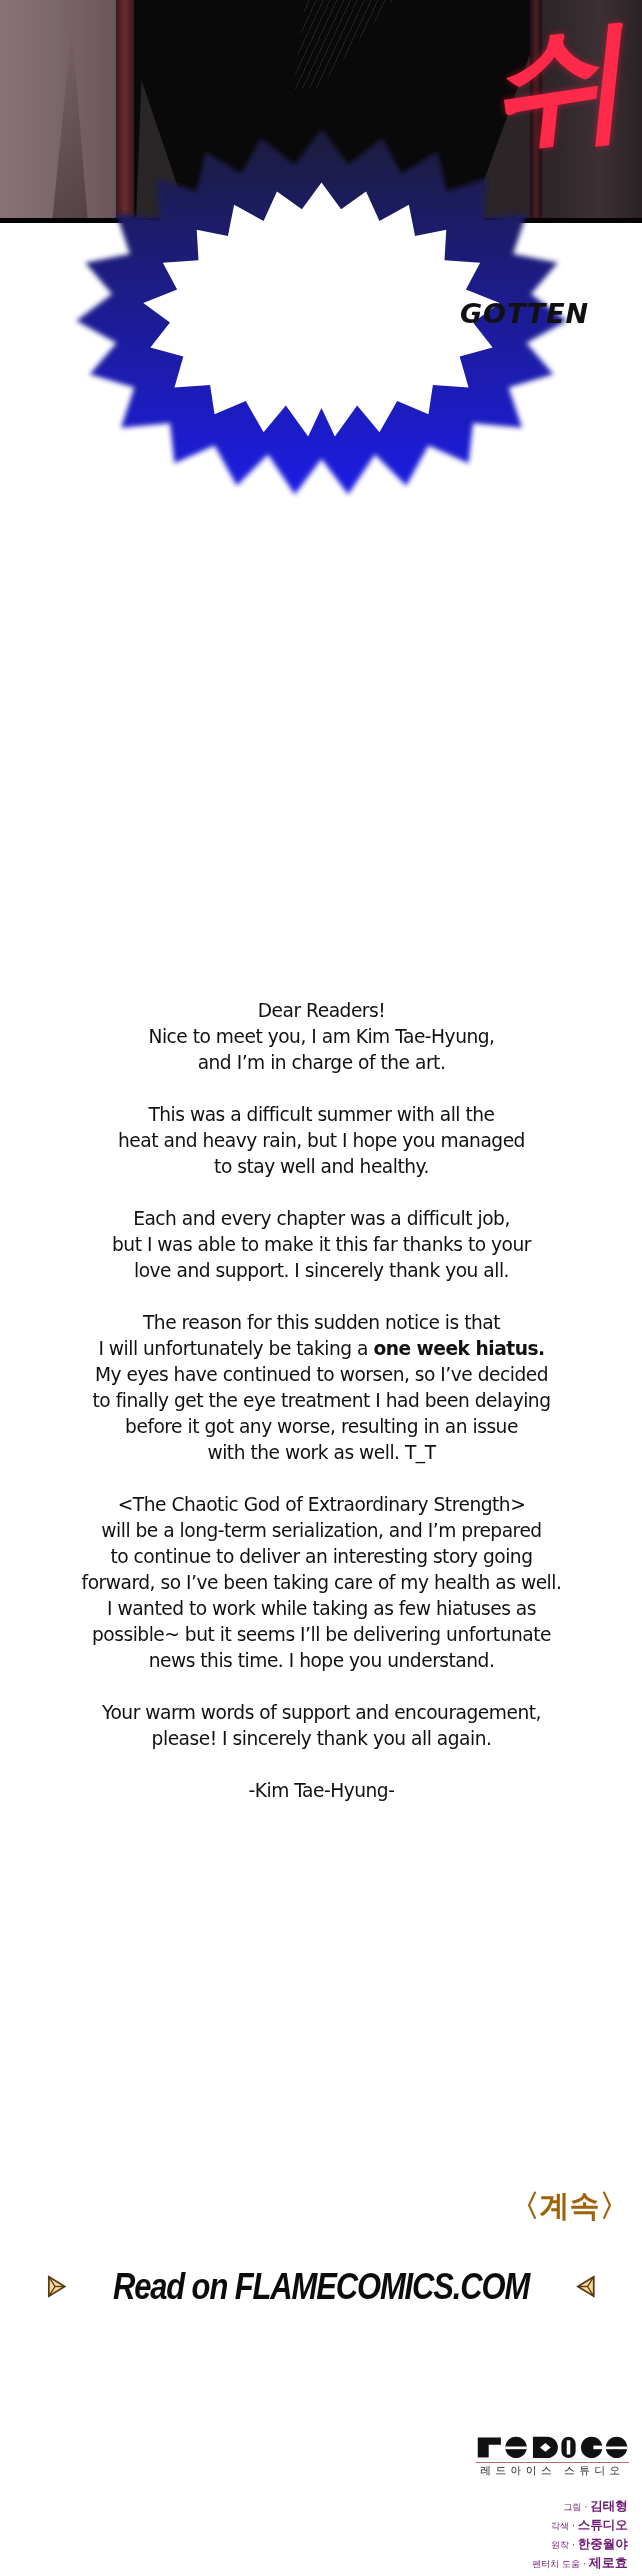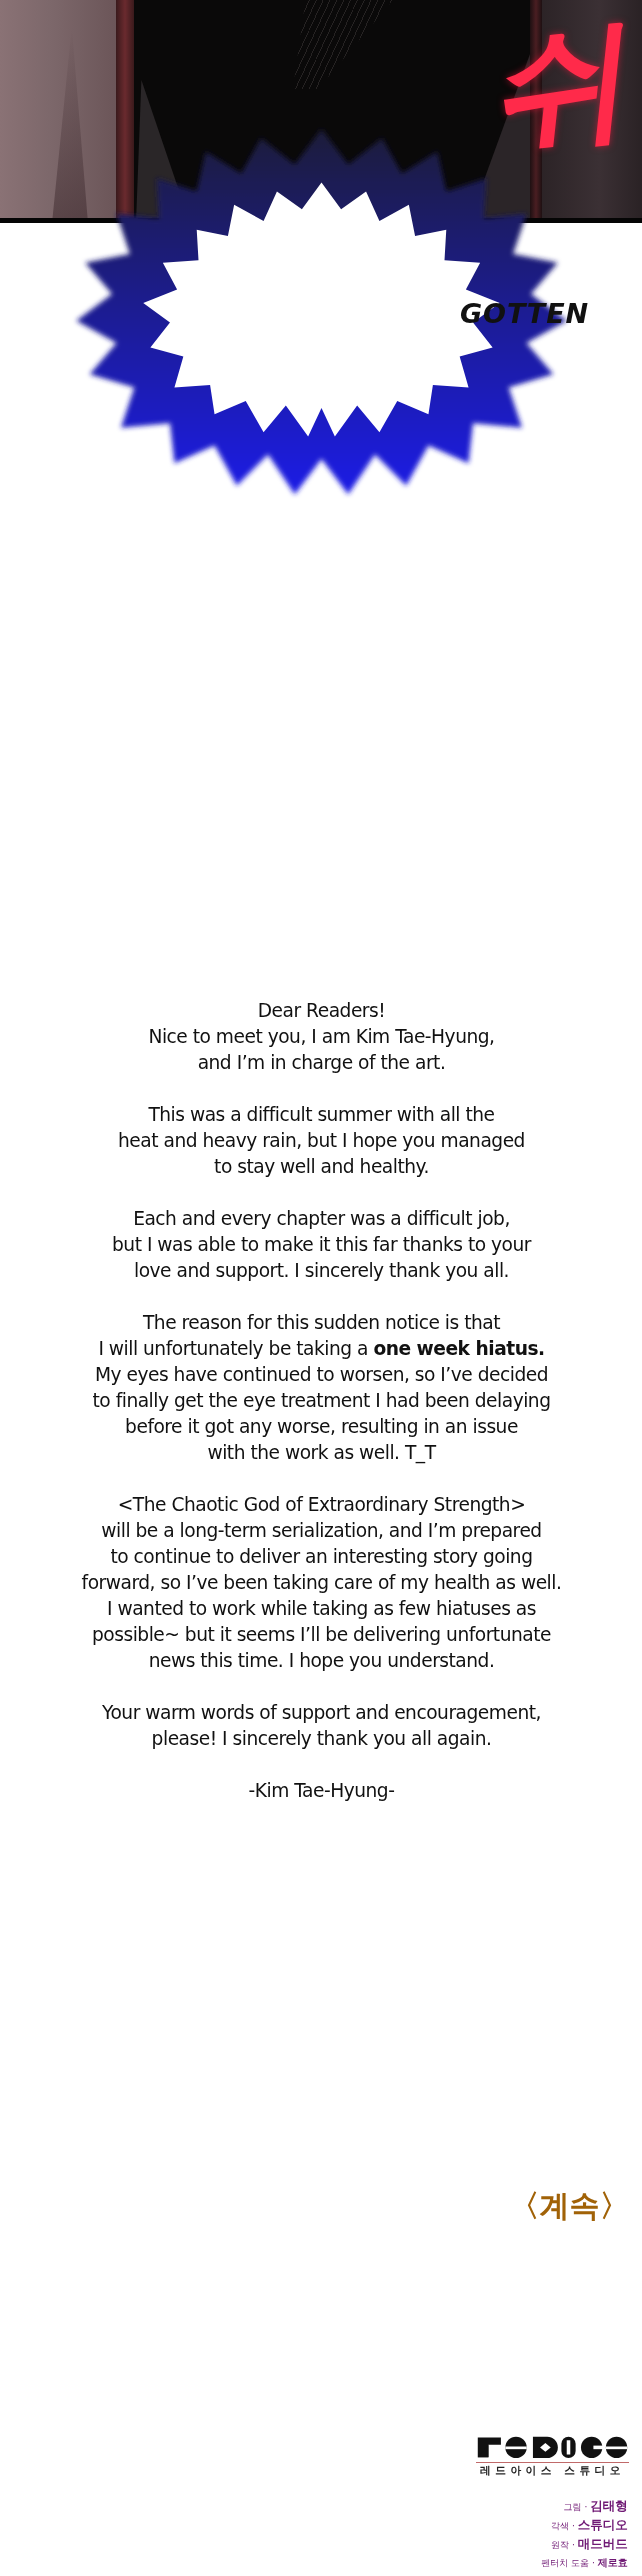--- a/index.html
+++ b/index.html
@@ -96,31 +96,31 @@
 
   
   .studio-logo {
     position: absolute; left: 476px; top: 2434px; width: 153px; height: 25px;
   }
   .studio-rule {
     position: absolute; left: 476px; top: 2462px; width: 153px; height: 0.9px; background: #c06a6a;
   }
   .studio-sub {
     position: absolute; left: 476px; top: 2464px; width: 153px; text-align: center;
-    font-family: "DejaVu Sans", sans-serif; font-weight: bold; font-size: 10.7px;
+    font-family: "DejaVu Sans", sans-serif; font-weight: normal; font-size: 10.7px;
     letter-spacing: 4.5px; color: #222;
   }
   .credits {
     position: absolute; right: 14.3px; top: 2497px; text-align: right;
     font-family: "DejaVu Sans", sans-serif; color: #701a75;
   }
   .credits .row { font-size: 9px; line-height: 17px; white-space: nowrap; }
   .credits .role { font-size: 9px; }
   .credits .name { font-size: 12.5px; font-weight: bold; }
-  .credits .row.small .name { font-size: 10px; }
+  .credits .row.small .name { font-size: 13px; }
 </style>
 </head>
 <body>
 
 <div class="panel-top">
   <div class="left-wall"></div>
   <div class="left-fold"></div>
   <div class="left-post"></div>
   <div class="inner-shape-l"></div>
   <div class="speed-lines"></div>
@@ -195,20 +195,33 @@
   <div class="para">
     <span class="line">Your warm words of support and encouragement,</span>
     <span class="line">please! I sincerely thank you all again.</span>
   </div>
   <div class="signature">-Kim Tae-Hyung-</div>
 </div>
 
 <div class="continued">〈계속〉</div>
 
 <div class="promo">
+  <div class="row">
+    <svg class="promo-arrow" viewBox="0 0 22 26">
+      <polygon points="2,2 20,13 2,24" fill="#f3d9a0" stroke="#5a3a10" stroke-width="2"></polygon>
+      <polyline points="2,2 9,13 2,24" fill="none" stroke="#5a3a10" stroke-width="1.5"></polyline>
+      <line x1="9" y1="13" x2="20" y2="13" stroke="#5a3a10" stroke-width="1.5"></line>
+    </svg>
+    <span class="text1">Read on FLAMECOMICS.COM</span>
+    <svg class="promo-arrow" viewBox="0 0 22 26">
+      <polygon points="20,2 2,13 20,24" fill="#f3d9a0" stroke="#5a3a10" stroke-width="2"></polygon>
+      <polyline points="20,2 13,13 20,24" fill="none" stroke="#5a3a10" stroke-width="1.5"></polyline>
+      <line x1="13" y1="13" x2="2" y2="13" stroke="#5a3a10" stroke-width="1.5"></line>
+    </svg>
+  </div>
 </div>
 
 <svg class="studio-logo" viewBox="0 0 172 28">
 
   <path d="M2,26 L2,4 L28,4 L28,12 L14,12 L14,26 Z" fill="#111"></path>
   <polygon points="2,26 14,12 14,26" fill="#111"></polygon>
 
   <circle cx="45" cy="15" r="12" fill="#111"></circle>
   <rect x="33" y="14" width="24" height="3" fill="#fff"></rect>
 
@@ -228,19 +241,19 @@
 <div class="studio-sub">레드아이스 스튜디오</div>
 
 <div class="credits">
   <div class="row">
     <span class="role">그림</span> · <span class="name">김태형</span>
   </div>
   <div class="row">
     <span class="role">각색</span> · <span class="name">스튜디오</span>
   </div>
   <div class="row">
-    <span class="role">원작</span> · <span class="name">매드버드</span>
+    <span class="role">원작</span> · <span class="name">한중월야</span>
   </div>
   <div class="row small">
     <span class="role">펜터치 도움</span> · <span class="name">제로효</span>
   </div>
 </div>
 
 
 </body></html>

